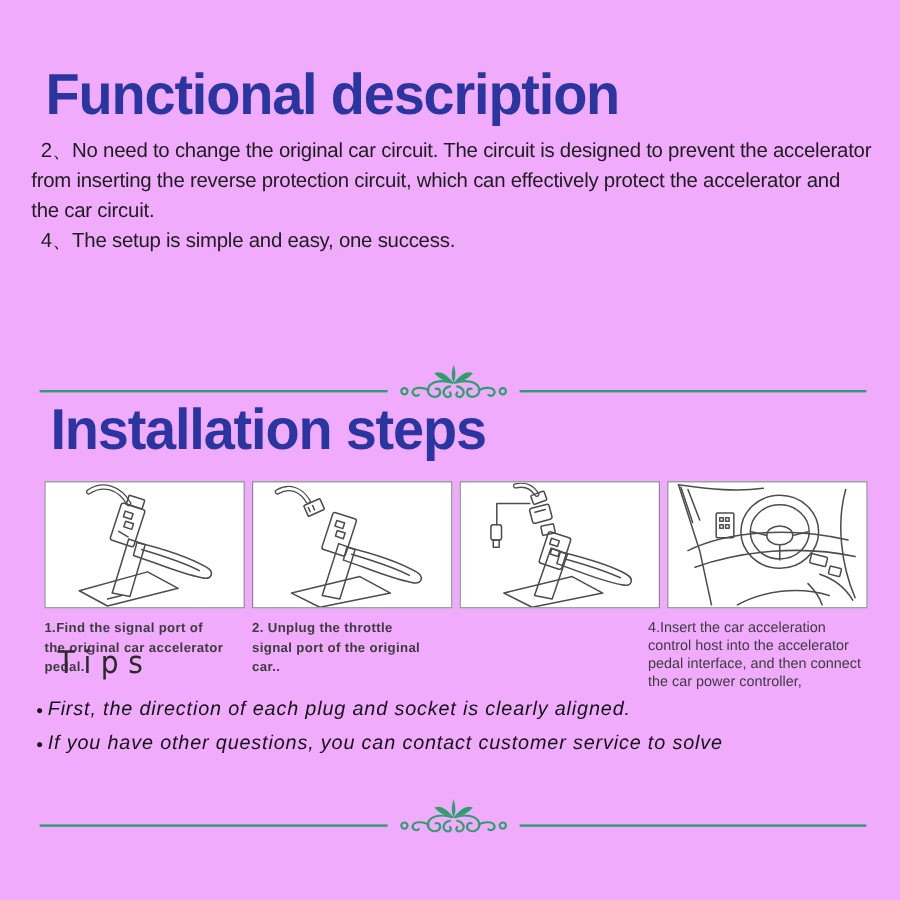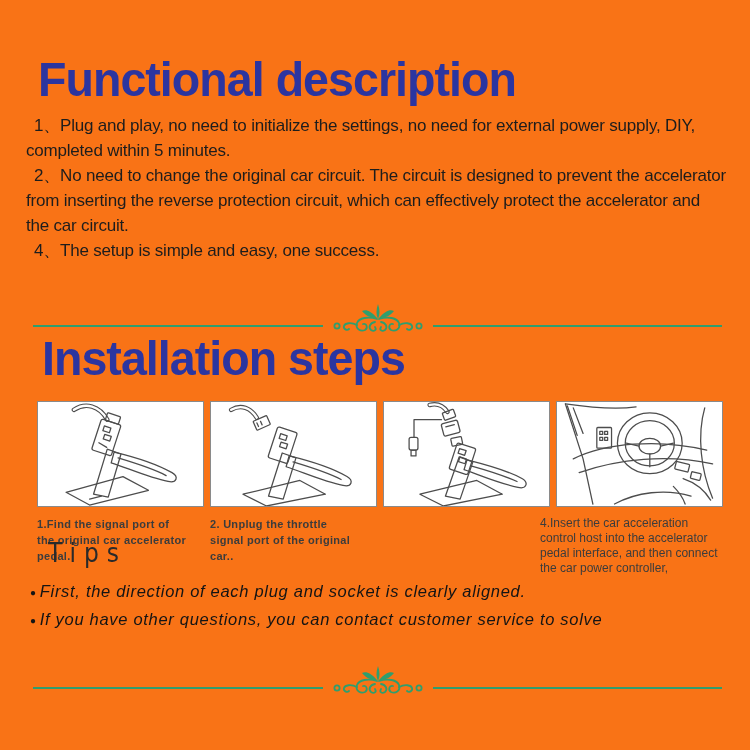--- a/index.html
+++ b/index.html
@@ -1,19 +1,19 @@
 <!DOCTYPE html>
 <html><head>
 <meta charset="utf-8">
 <style>
   html,body{margin:0;padding:0;}
   .page{
     position:relative;
     width:750px;height:750px;
-    background:#f97316;
+    background:#f0abfc;
     font-family:"Liberation Sans", sans-serif;
     color:#1d1d1d;
     overflow:hidden;
   }
   .sec-title{
     position:absolute;
     margin:0;
     font-size:48px;
     font-weight:bold;
     letter-spacing:-1px;
@@ -94,21 +94,20 @@
   svg.orn .leaf{fill:#2f9e6e;stroke:none;}
 </style>
 </head>
 <body>
 
 <div class="page">
 
   <h1 class="sec-title t1">Functional description</h1>
 
   <div class="paras">
-    <p>1、Plug and play, no need to initialize the settings, no need for external power supply, DIY, completed within 5 minutes.</p>
     <p>2、No need to change the original car circuit. The circuit is designed to prevent the accelerator from inserting the reverse protection circuit, which can effectively protect the accelerator and the car circuit.</p>
     <p>4、The setup is simple and easy, one success.</p>
   </div>
 
   <div class="divider d1">
     <span class="dline left"></span>
     <svg class="orn" width="110" height="36" viewBox="0 0 110 36">
       <path class="leaf" d="M55,2 C53,8 53,13 55,17 C57,13 57,8 55,2 Z"></path>
       <path class="leaf" d="M54,16 C48,9 43,7 39,9 C43,14 48,16 54,16 Z"></path>
       <path class="leaf" d="M56,16 C62,9 67,7 71,9 C67,14 62,16 56,16 Z"></path>

